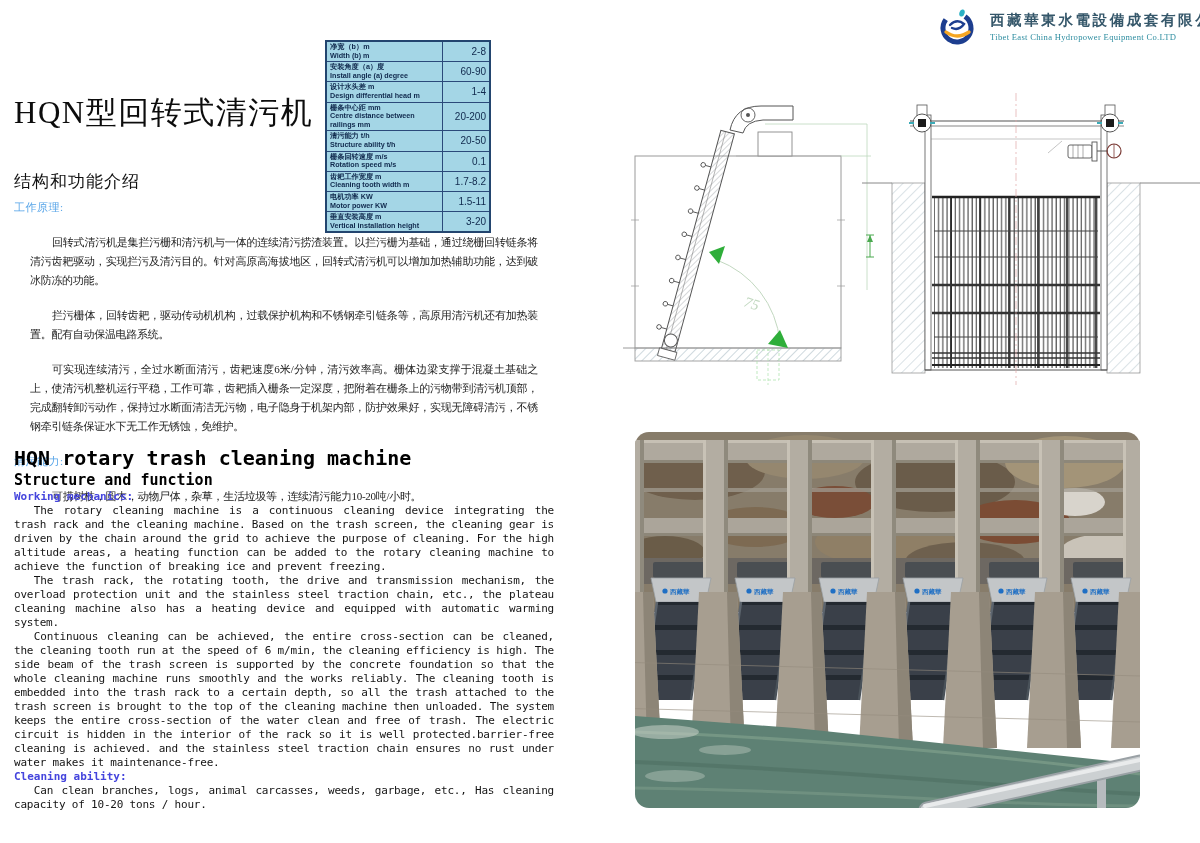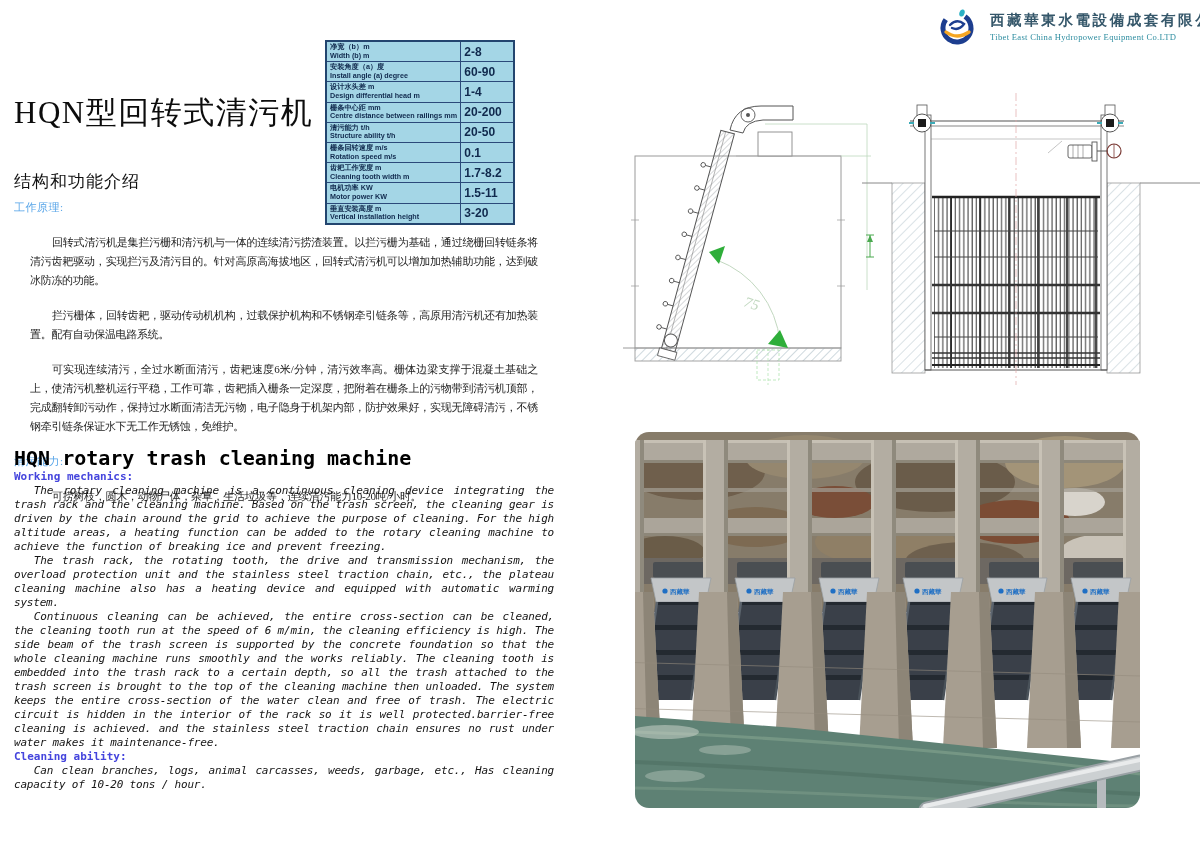--- a/index.html
+++ b/index.html
@@ -17,27 +17,27 @@
   
   .zh-title{position:absolute;left:14px;top:92px;font-family:"Liberation Serif",serif;font-size:31px;color:#0c0c0c;letter-spacing:1.5px;}
   .zh-subtitle{position:absolute;left:14px;top:170px;font-family:"Liberation Serif",serif;font-size:17px;color:#111;letter-spacing:1px;}
   .zh-sections{position:absolute;left:14px;top:198px;width:540px;}
   .zh-head{font-family:"Liberation Serif",serif;font-size:11px;line-height:19px;color:#58a5e8;letter-spacing:0.5px;}
   .zh-body{margin:16px;font-family:"Liberation Serif",serif;font-size:11px;line-height:19px;letter-spacing:-0.3px;color:#1c1c1c;text-align:justify;text-indent:2em;}
   .en-block{position:absolute;left:14px;top:446px;width:540px;}
   .en-title{font-family:"DejaVu Sans Mono",monospace;font-weight:700;font-size:20px;line-height:24px;color:#000;}
   .en-subtitle{font-family:"DejaVu Sans Mono",monospace;font-weight:700;font-size:15px;line-height:20px;color:#000;}
   .en-head{font-family:"DejaVu Sans Mono",monospace;font-weight:700;font-size:11px;line-height:14px;color:#4545dd;}
-  .en-body{margin:0;font-family:"DejaVu Sans Mono",monospace;font-size:11px;line-height:14px;letter-spacing:-0.2px;color:#141414;text-align:justify;text-indent:3ch;font-style:italic;}
+  .en-body{margin:0;font-family:"DejaVu Sans Mono",monospace;font-size:11px;line-height:14px;letter-spacing:-0.2px;color:#141414;text-align:justify;text-indent:3ch;}
   
-  .spec-table{position:absolute;left:325px;top:40px;width:190px;border-collapse:collapse;background:#a4d6e6;border:2px solid #23456f;}
+  .spec-table{position:absolute;left:325px;top:40px;width:166px;border-collapse:collapse;background:#a4d6e6;border:2px solid #23456f;}
   .spec-table td{border:1px solid #2b4a7a;padding:1px 3px;vertical-align:middle;}
   .spec-lbl{width:143px;}
   .spec-lbl div{font-size:7.2px;line-height:8.6px;font-weight:700;color:#10294d;}
-  .spec-val{width:50px;text-align:left;font-size:12px;font-weight:700;color:#10294d;}
+  .spec-val{width:50px;text-align:right;font-size:10px;font-weight:400;color:#10294d;}
   
   .drawing-side{position:absolute;left:615px;top:90px;width:260px;height:305px;}
   .drawing-front{position:absolute;left:862px;top:85px;width:338px;height:310px;}
   .photo{position:absolute;left:635px;top:432px;width:505px;height:376px;border-radius:14px;overflow:hidden;}
   .photo svg{display:block;}
 </style>
 </head>
 <body>
 
 <div class="brand">
@@ -69,20 +69,21 @@
     <p class="zh-body">可实现连续清污，全过水断面清污，齿耙速度6米/分钟，清污效率高。栅体边梁支撑于混凝土基础之上，使清污机整机运行平稳，工作可靠，齿耙插入栅条一定深度，把附着在栅条上的污物带到清污机顶部，完成翻转卸污动作，保持过水断面清洁无污物，电子隐身于机架内部，防护效果好，实现无障碍清污，不锈钢牵引链条保证水下无工作无锈蚀，免维护。</p>
   </div>
   <div>
     <div class="zh-head">清污能力:</div>
     <p class="zh-body">可捞树枝，圆木，动物尸体，杂草，生活垃圾等，连续清污能力10-20吨/小时。</p>
   </div>
 </div>
 
 <div class="en-block">
   <div class="en-title">HQN rotary trash cleaning machine</div>
+  <div class="en-subtitle">Structure and function</div>
   <div>
     <div class="en-head">Working mechanics:</div>
     <p class="en-body">The rotary cleaning machine is a continuous cleaning device integrating the trash rack and the cleaning machine. Based on the trash screen, the cleaning gear is driven by the chain around the grid to achieve the purpose of cleaning. For the high altitude areas, a heating function can be added to the rotary cleaning machine to achieve the function of breaking ice and prevent freezing.</p>
   </div>
   <div>
     <p class="en-body">The trash rack, the rotating tooth, the drive and transmission mechanism, the overload protection unit and the stainless steel traction chain, etc., the plateau cleaning machine also has a heating device and equipped with automatic warming system.</p>
   </div>
   <div>
     <p class="en-body">Continuous cleaning can be achieved, the entire cross-section can be cleaned, the cleaning tooth run at the speed of 6 m/min, the cleaning efficiency is high. The side beam of the trash screen is supported by the concrete foundation so that the whole cleaning machine runs smoothly and the works reliably. The cleaning tooth is embedded into the trash rack to a certain depth, so all the trash attached to the trash screen is brought to the top of the cleaning machine then unloaded. The system keeps the entire cross-section of the water clean and free of trash. The electric circuit is hidden in the interior of the rack so it is well protected.barrier-free cleaning is achieved. and the stainless steel traction chain ensures no rust under water makes it maintenance-free.</p>
   </div>

